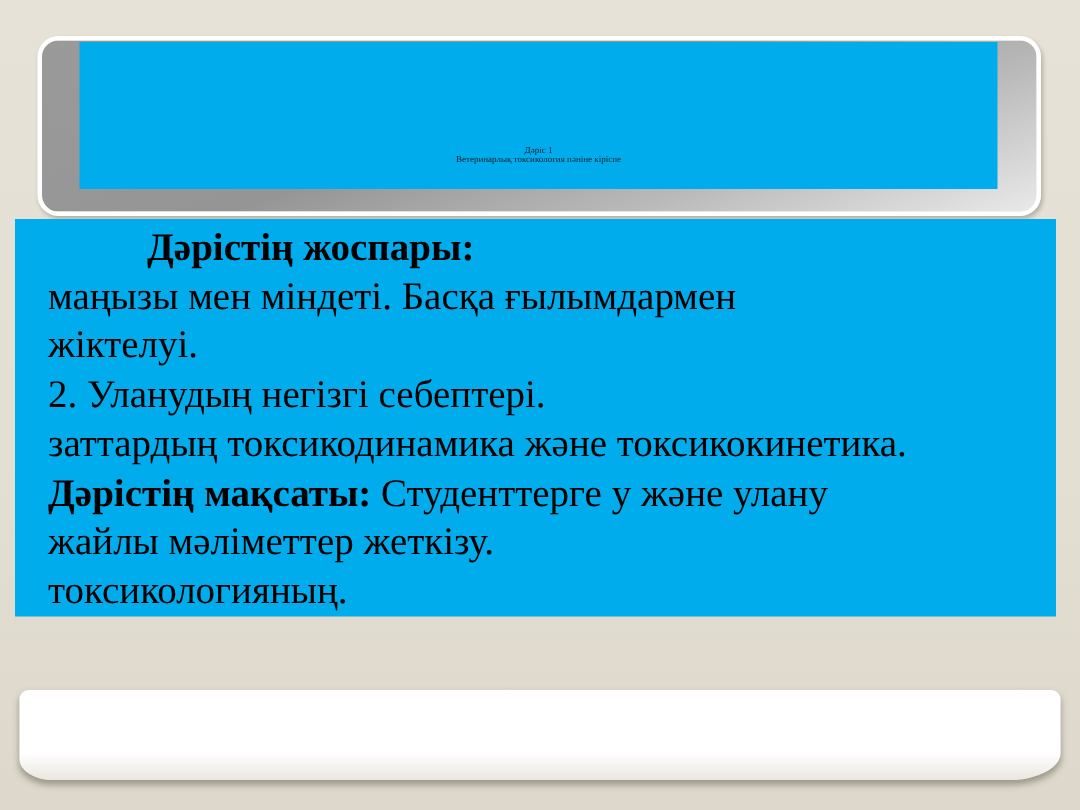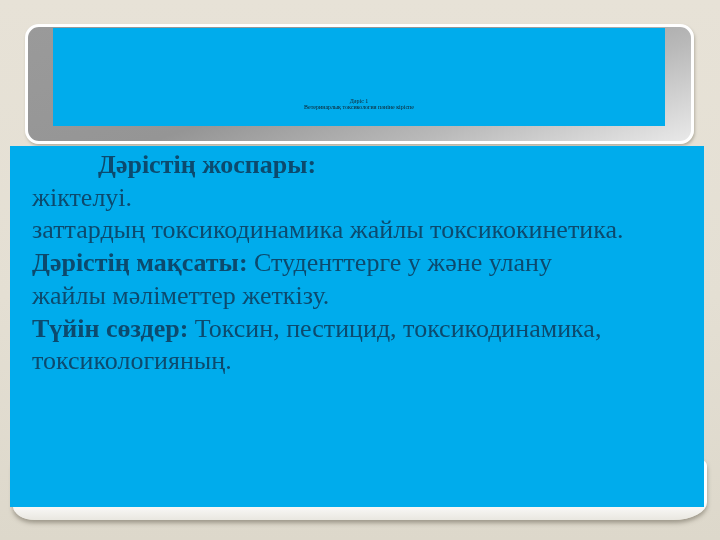--- a/index.html
+++ b/index.html
@@ -68,23 +68,23 @@
     height: 60px;
     background: linear-gradient(to bottom, #ffffff 70%, #e9e7e0 100%);
     border-radius: 6px 6px 34px 22px / 6px 6px 18px 14px;
     box-shadow: 0 3px 4px rgba(95, 90, 75, 0.5);
   }
   .main-box {
     position: absolute;
     left: 10px;
     top: 146px;
     width: 694px;
-    height: 361px;
+    height: 265px;
     background: #00acec;
-    color: #0c4a6e;
+    color: #000000;
   }
   .text-block {
     position: absolute;
     left: 22px;
     top: 3px;
     right: 6px;
   }
   .line {
     font-size: 26px;
     line-height: 32.7px;
@@ -109,22 +109,23 @@
         <div class="title-line2">Ветеринарлық токсикология пәніне кіріспе</div>
       </div>
     </div>
   </div>
 
   <div class="main-ribbon"></div>
 
   <div class="main-box">
     <div class="text-block">
       <div class="line indent"><span class="b">Дәрістің жоспары:</span><span></span></div>
+      <div class="line"><span class="b"></span><span>маңызы мен міндеті. Басқа ғылымдармен</span></div>
       <div class="line"><span class="b"></span><span>жіктелуі.</span></div>
-      <div class="line"><span class="b"></span><span>заттардың токсикодинамика жайлы токсикокинетика.</span></div>
+      <div class="line"><span class="b"></span><span>2. Уланудың негізгі себептері.</span></div>
+      <div class="line"><span class="b"></span><span>заттардың токсикодинамика және токсикокинетика.</span></div>
       <div class="line"><span class="b">Дәрістің мақсаты:</span><span> Студенттерге у және улану</span></div>
       <div class="line"><span class="b"></span><span>жайлы мәліметтер жеткізу.</span></div>
-      <div class="line"><span class="b">Түйін сөздер:</span><span> Токсин, пестицид, токсикодинамика,</span></div>
       <div class="line"><span class="b"></span><span>токсикологияның.</span></div>
     </div>
   </div>
 
 </div>
 
 </body></html>

